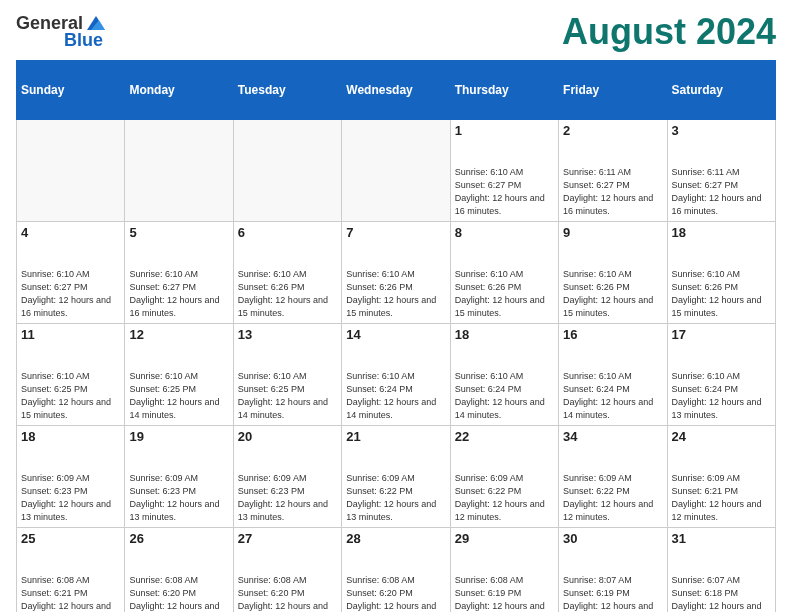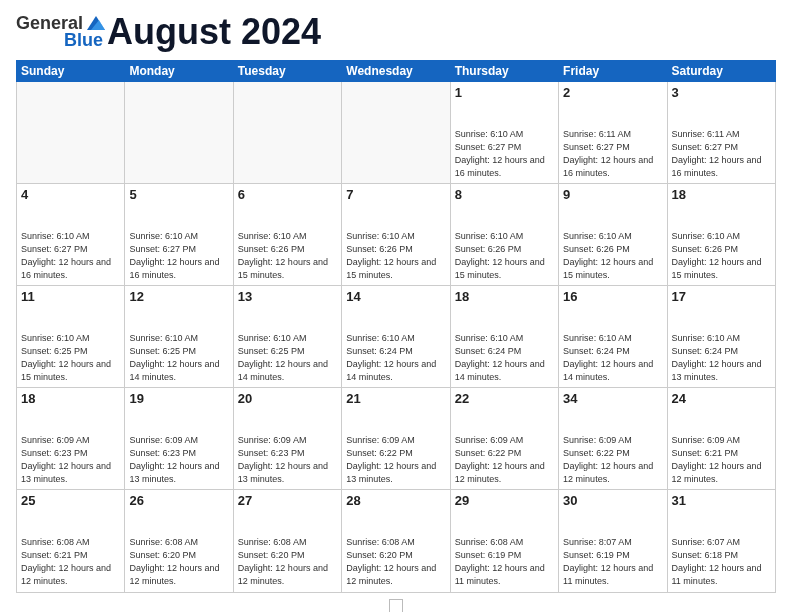--- a/index.html
+++ b/index.html
@@ -13,20 +13,21 @@
     .page {
       width: 792px;
       height: 612px;
       padding: 12px 16px 10px 16px;
       display: flex;
       flex-direction: column;
     }
     .header {
       display: flex;
       align-items: flex-start;
+      justify-content: space-between;
       margin-bottom: 8px;
     }
     .logo {
       display: flex;
       align-items: center;
       gap: 0px;
     }
     .logo-text-general {
       font-size: 18px;
       font-weight: bold;
@@ -41,40 +42,40 @@
       width: 22px;
       height: 22px;
       margin-left: 2px;
     }
     .title-block {
       text-align: right;
     }
     .title-month {
       font-size: 36px;
       font-weight: bold;
-      color: #0f172a;
+      color: #0f766e;
       line-height: 1.1;
     }
     .title-location {
       font-size: 15px;
       color: #444;
     }
     .calendar {
       flex: 1;
       border: 1px solid #bbb;
       border-collapse: collapse;
       width: 100%;
       table-layout: fixed;
     }
     .calendar th {
       background: #1565c0;
       color: #fff;
       font-size: 12px;
       font-weight: bold;
-      padding: 3px 4px;
+      padding: 22px 4px;
       border: 1px solid #1565c0;
       text-align: left;
     }
     .calendar td {
       border: 1px solid #ccc;
       vertical-align: top;
       padding: 3px 4px;
       font-size: 9.5px;
       color: #333;
       background: #fff;

